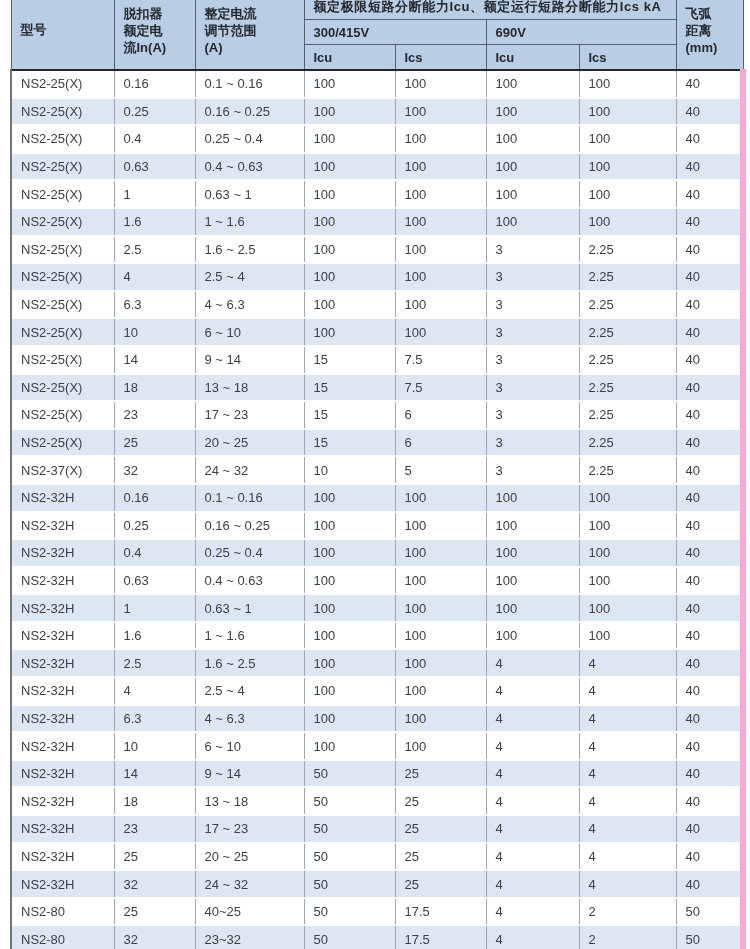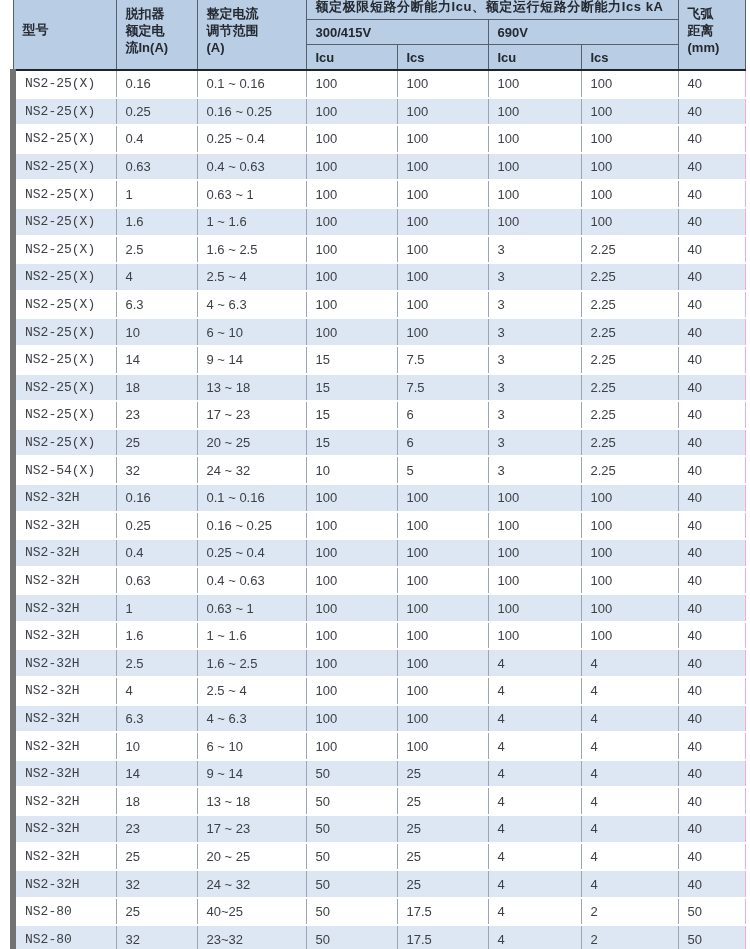--- a/index.html
+++ b/index.html
@@ -37,22 +37,22 @@
   tbody tr td{ border-top:2px solid transparent; }
   tbody tr.first td{ border-top:2.5px solid var(--thick-border); }
   tbody td{
     height:25.6px; font-size:13px; color:var(--body-text);
     padding:0 2px 0 9px; background:#fff;
     border-left:1px solid var(--v-border);
     border-right:1px solid var(--v-border);
     border-bottom:1px solid var(--h-border);
     vertical-align:middle; overflow:hidden; white-space:nowrap;
   }
-  tbody td:first-child{ border-left:6px solid #737373;font-family:Liberation Mono, monospace; }
-  tbody td:last-child{ border-right:1px solid #f9a8d4; }
+  tbody td:first-child{ border-left:2px solid #737373; }
+  tbody td:last-child{ border-right:6px solid #f9a8d4; }
   tbody tr.band td{ background:var(--band-bg); }
 </style>
 </head>
 <body>
 
 <div class="page">
   <div class="sheet">
     <table>
       <colgroup>
         <col class="c1">
@@ -224,21 +224,21 @@
             <td>NS2-25(X)</td>
             <td>25</td>
             <td>20 ~ 25</td>
             <td>15</td>
             <td>6</td>
             <td>3</td>
             <td>2.25</td>
             <td>40</td>
           </tr>
           <tr>
-            <td>NS2-54(X)</td>
+            <td>NS2-37(X)</td>
             <td>32</td>
             <td>24 ~ 32</td>
             <td>10</td>
             <td>5</td>
             <td>3</td>
             <td>2.25</td>
             <td>40</td>
           </tr>
           <tr class="band">
             <td>NS2-32H</td>

